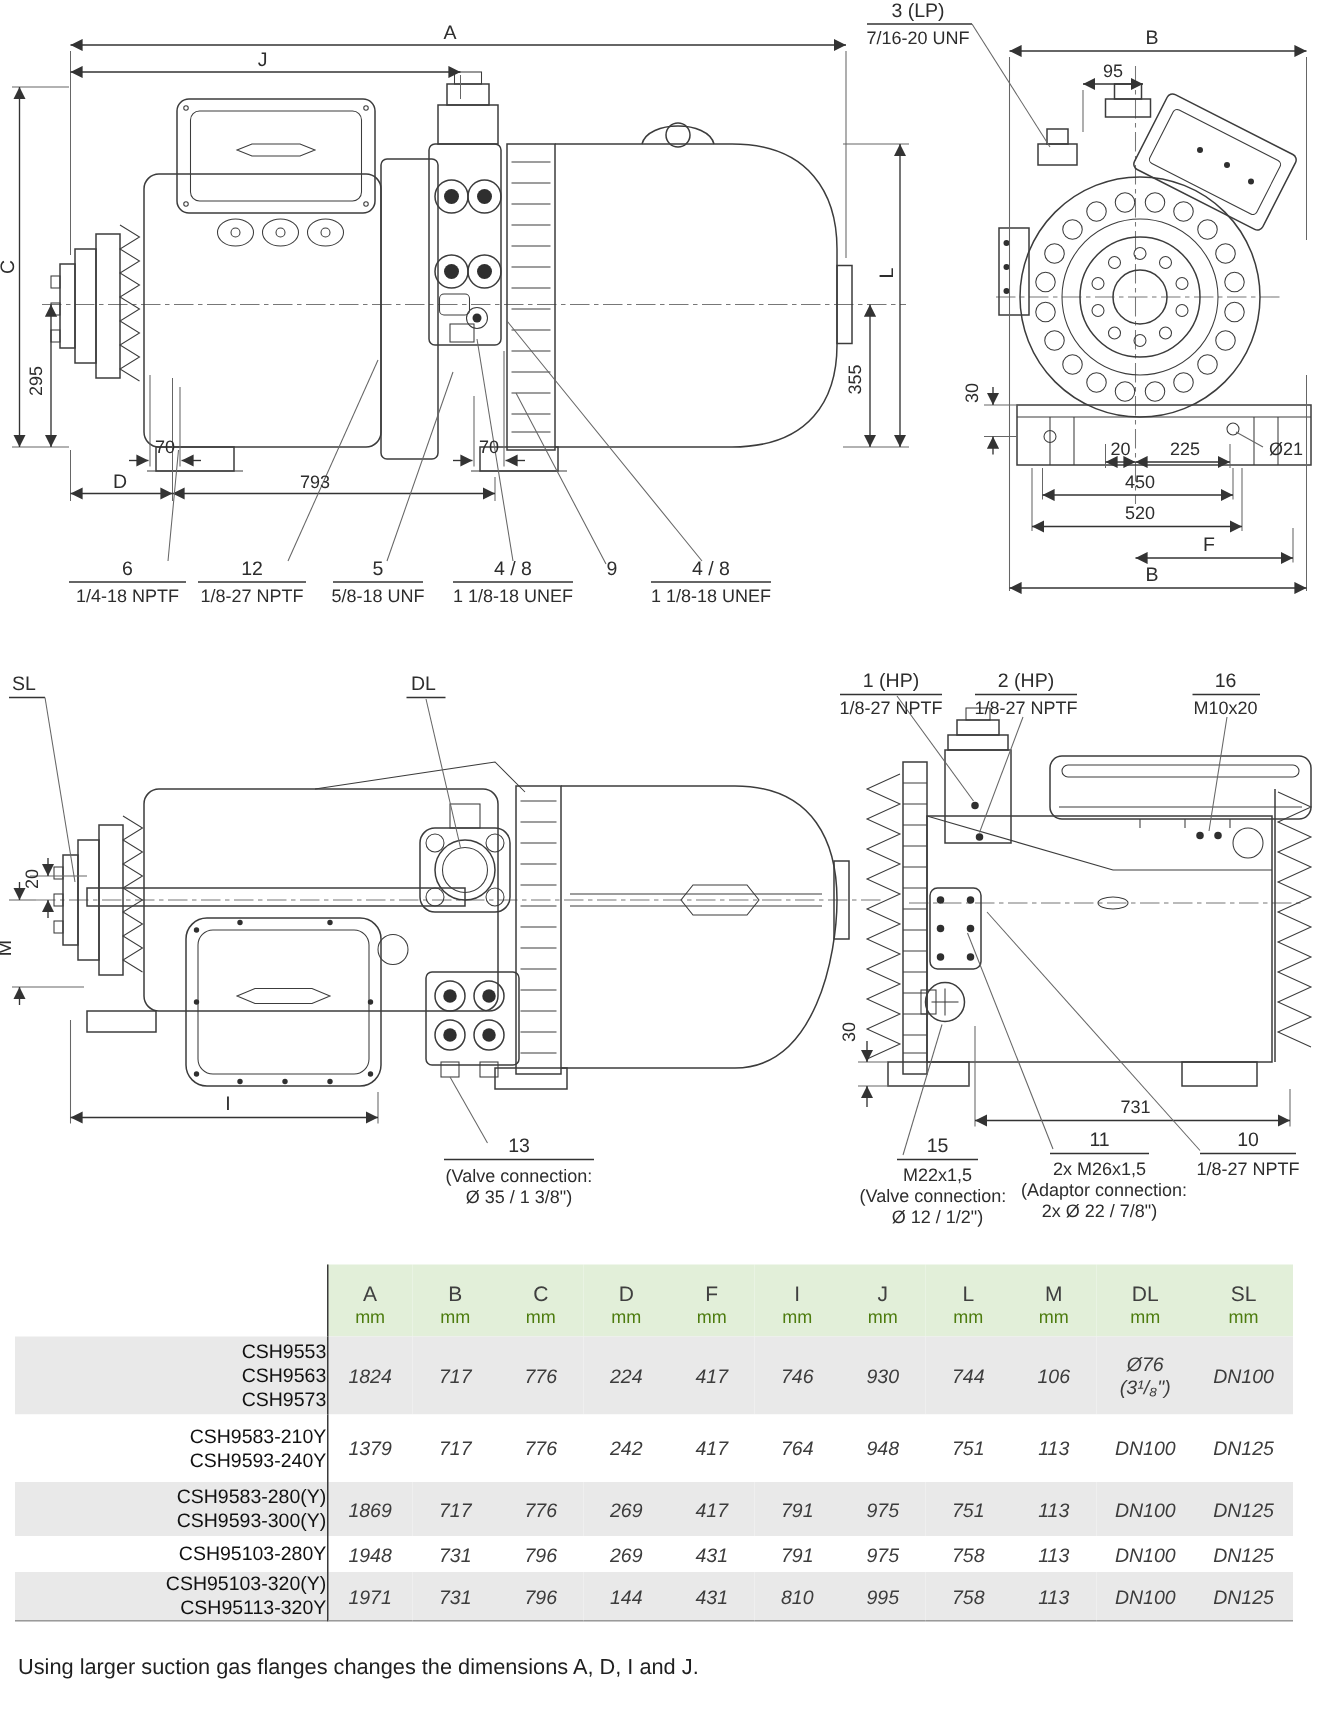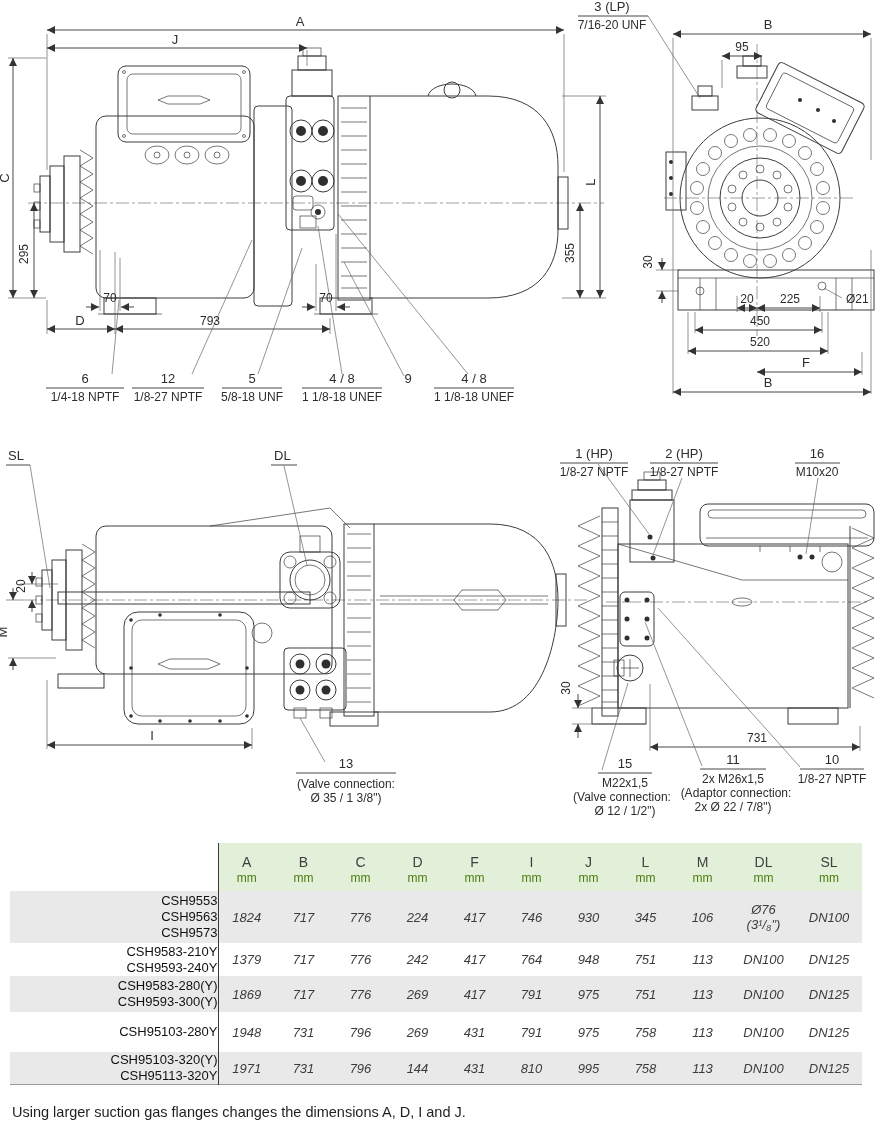--- a/index.html
+++ b/index.html
@@ -554,27 +554,27 @@
     <td class="mcell">CSH9553
 CSH9563
 CSH9573</td>
     <td class="vcell vdiv">1824</td>
     <td class="vcell">717</td>
     <td class="vcell">776</td>
     <td class="vcell">224</td>
     <td class="vcell">417</td>
     <td class="vcell">746</td>
     <td class="vcell">930</td>
-    <td class="vcell">345</td>
+    <td class="vcell">744</td>
     <td class="vcell">106</td>
     <td class="vcell">Ø76
 (3¹/₈")</td>
     <td class="vcell">DN100</td>
   </tr>
-  <tr class="rowb" style="height:33px">
+  <tr class="rowb" style="height:45px">
     <td class="mcell">CSH9583-210Y
 CSH9593-240Y</td>
     <td class="vcell vdiv">1379</td>
     <td class="vcell">717</td>
     <td class="vcell">776</td>
     <td class="vcell">242</td>
     <td class="vcell">417</td>
     <td class="vcell">764</td>
     <td class="vcell">948</td>
     <td class="vcell">751</td>
@@ -590,21 +590,21 @@
     <td class="vcell">776</td>
     <td class="vcell">269</td>
     <td class="vcell">417</td>
     <td class="vcell">791</td>
     <td class="vcell">975</td>
     <td class="vcell">751</td>
     <td class="vcell">113</td>
     <td class="vcell">DN100</td>
     <td class="vcell">DN125</td>
   </tr>
-  <tr class="rowb" style="height:40px">
+  <tr class="rowb" style="height:24px">
     <td class="mcell">CSH95103-280Y</td>
     <td class="vcell vdiv">1948</td>
     <td class="vcell">731</td>
     <td class="vcell">796</td>
     <td class="vcell">269</td>
     <td class="vcell">431</td>
     <td class="vcell">791</td>
     <td class="vcell">975</td>
     <td class="vcell">758</td>
     <td class="vcell">113</td>

